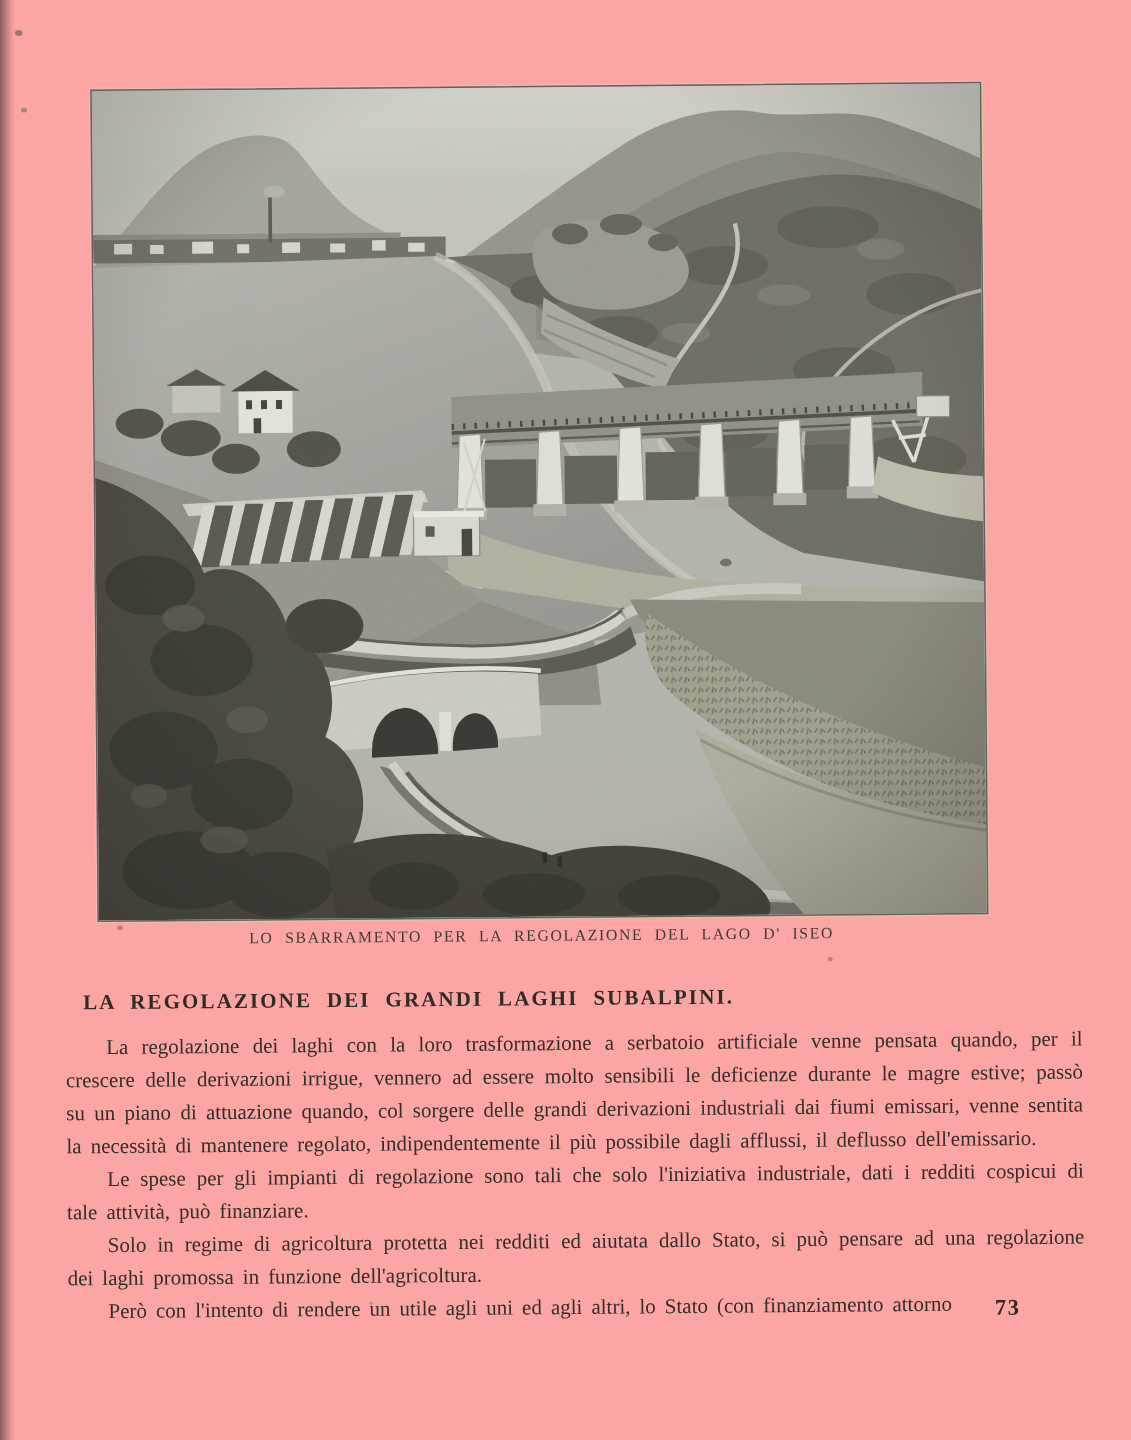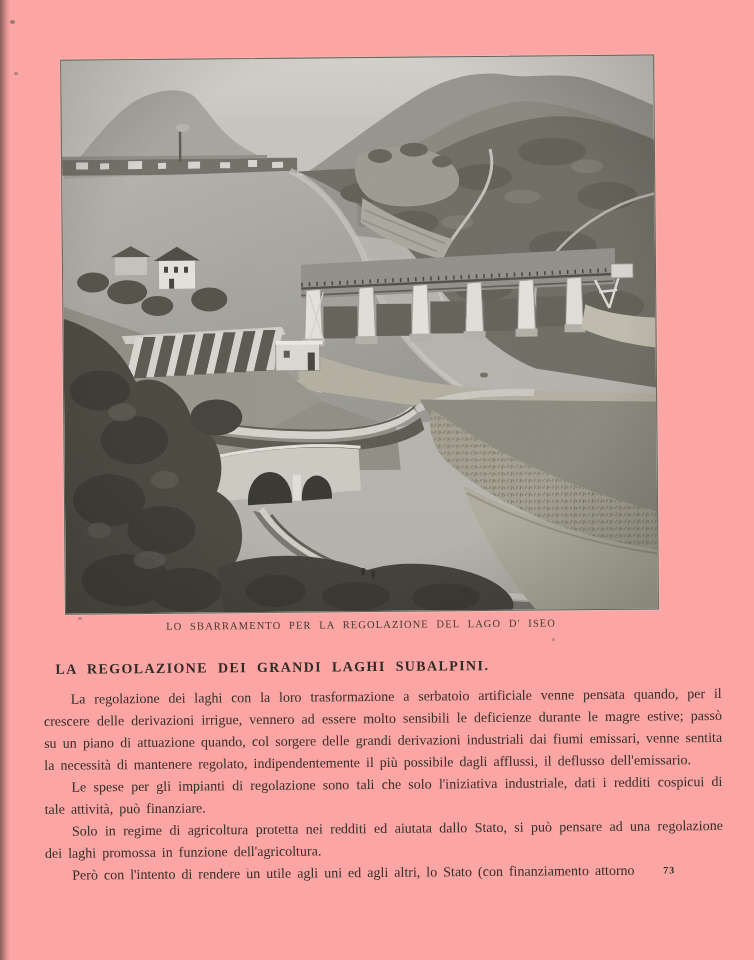--- a/index.html
+++ b/index.html
@@ -43,21 +43,21 @@
     color:#2f2c25;
   }
   .bodytext{
     position:absolute;left:42px;top:686px;width:678px;
     font-size:14px;line-height:22px;color:#332f28;
     text-align:justify;word-spacing:2.5px;
   }
   .bodytext p{margin:0;text-indent:27px;}
   .pagenum{
     position:absolute;left:660px;top:867px;
-    font-size:10px;font-weight:bold;color:#2e2b24;letter-spacing:1px;
+    font-size:15px;font-weight:bold;color:#2e2b24;letter-spacing:1px;
   }
   .speck{position:absolute;border-radius:50%;background:#6e6757;opacity:.5;}
   .s1{left:78px;top:617px;width:4px;height:3px;}
   .s2{left:552px;top:638px;width:3px;height:3px;}
   .s3{left:246px;top:868px;width:3px;height:2px;opacity:.35;}
   .s4{left:10px;top:20px;width:5px;height:4px;opacity:.7;}
   .s5{left:14px;top:72px;width:4px;height:3px;opacity:.6;}
 </style>
 </head>
 <body>

